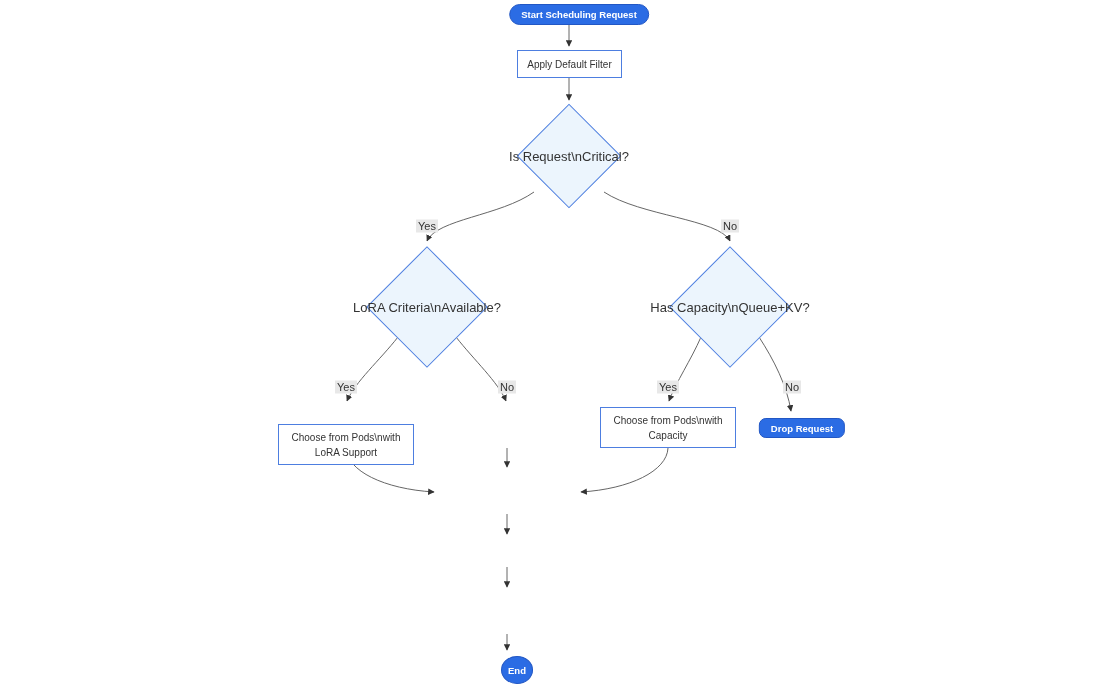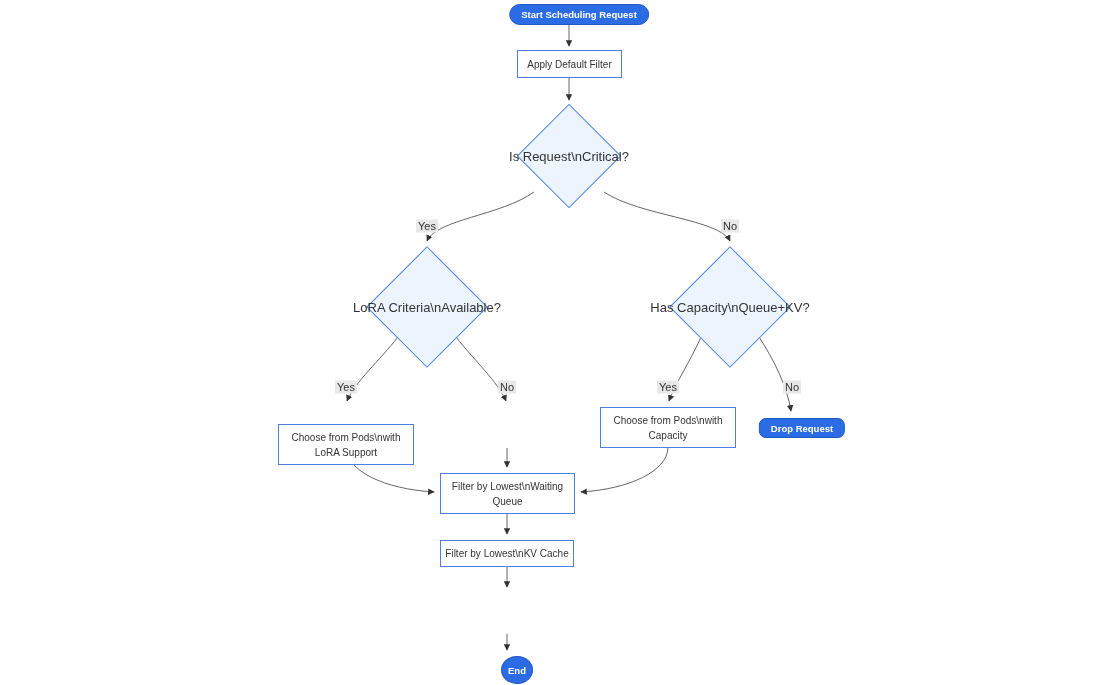--- a/index.html
+++ b/index.html
@@ -112,27 +112,21 @@
 
   <div class="node rect" style="left:278px; top:407px; width:136px; height:41px;margin-top:17px;">
     <span>Choose from Pods\nwith LoRA Support</span>
   </div>
 
 
   <div class="node rect" style="left:600px; top:407px; width:136px; height:41px;justify-content:flex-end;">
     <span>Choose from Pods\nwith Capacity</span>
   </div>
 
-  <div class="node rect" style="left:440px; top:473px; width:135px; height:41px;">
-    <span>Filter by Lowest\nWaiting Queue</span>
-  </div>
 
-  <div class="node rect" style="left:440px; top:540px; width:134px; height:27px;">
-    <span class="nowrap">Filter by Lowest\nKV Cache</span>
-  </div>
 
 
   <div class="diamond" style="left:532px; top:119px; width:74px; height:74px;"></div>
   <div class="dlabel" style="left:569px; top:156px;">Is Request\nCritical?</div>
 
   <div class="diamond" style="left:384px; top:264px; width:86px; height:86px;"></div>
   <div class="dlabel" style="left:427px; top:307px;">LoRA Criteria\nAvailable?</div>
 
   <div class="diamond" style="left:687px; top:264px; width:86px; height:86px;"></div>
   <div class="dlabel" style="left:730px; top:307px;">Has Capacity\nQueue+KV?</div>

